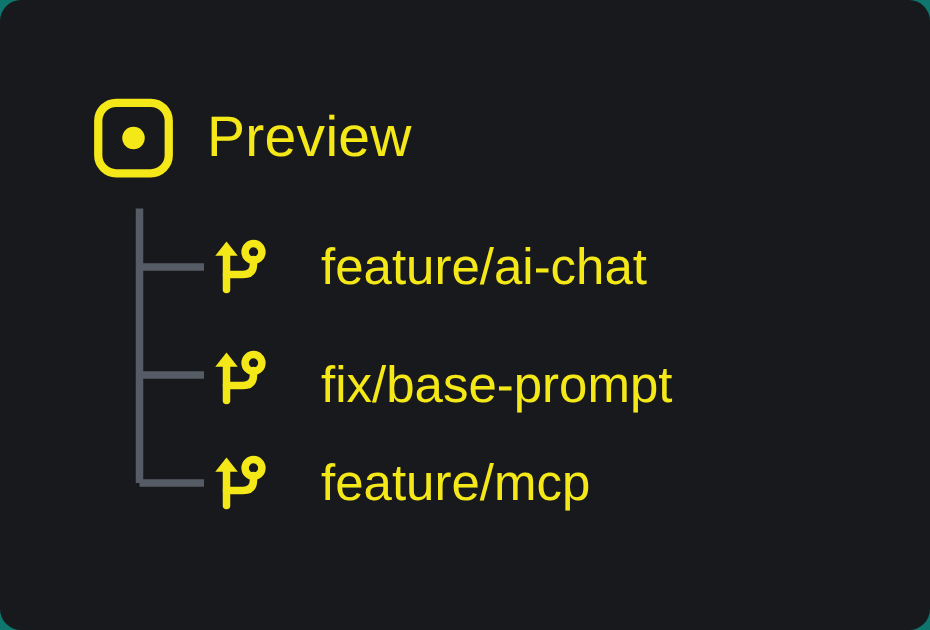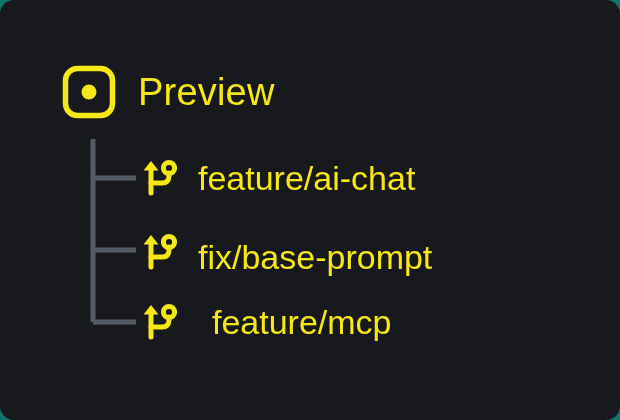--- a/index.html
+++ b/index.html
@@ -74,31 +74,31 @@
   .branch-row {
     position: absolute;
     left: 138px;
     display: flex;
     align-items: center;
     height: 48px;
   }
 
   .branch-row.r0 { top: 154px; }
   .branch-row.r1 { top: 226px; align-items: flex-end; }
-  .branch-row.r2 { top: 298px; gap: 14px; }
+  .branch-row.r2 { top: 298px; }
 
   .branch-icon {
     width: 44px;
     height: 44px;
     flex: 0 0 44px;
     display: block;
   }
 
   .branch-label {
-    margin-left: 16px;
+    margin-left: 32px;
     color: #f5e818;
     font-size: 34px;
     line-height: 1;
     white-space: nowrap;
     font-family: "Liberation Sans", sans-serif;
   }
 </style>
 </head>
 <body>
 

